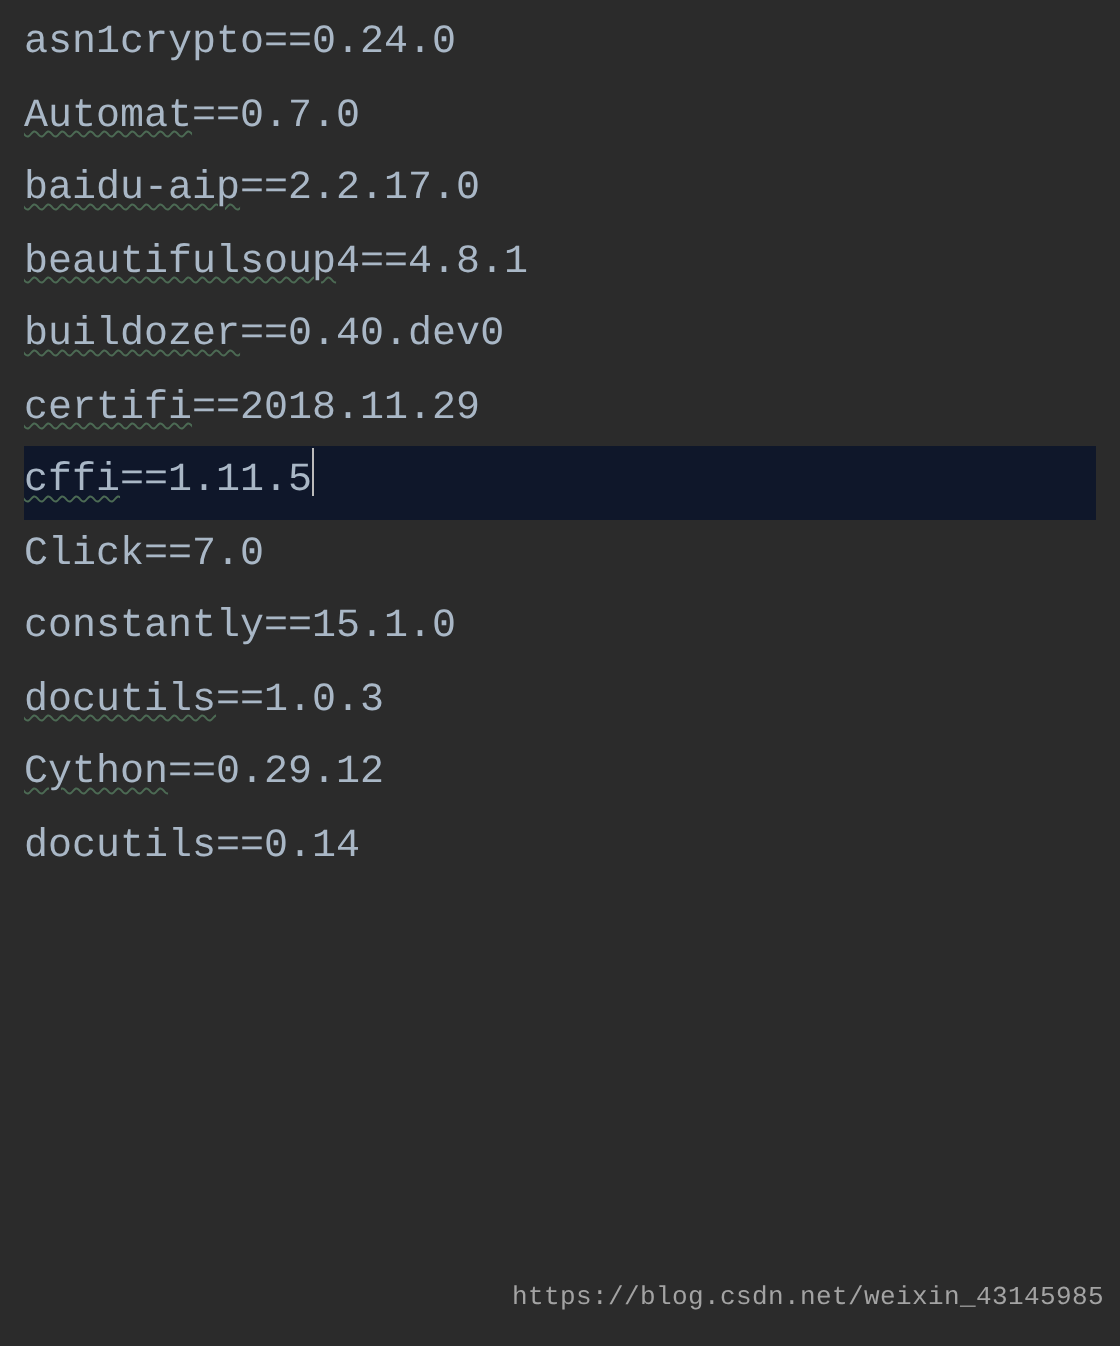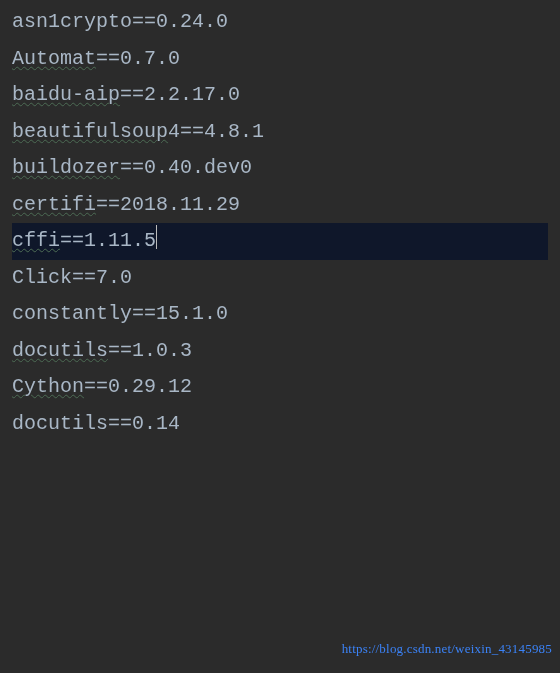--- a/index.html
+++ b/index.html
@@ -42,23 +42,23 @@
     width: 1px;
     height: 24px;
     background: #bbbbbb;
     vertical-align: -3px;
     margin-left: 0;
   }
   .watermark {
     position: absolute;
     right: 8px;
     bottom: 6px;
-    font-family: Liberation Serif, serif;
+    font-family: Liberation Mono, monospace;
     font-size: 13px;
-    color: #3b82f6;
+    color: #a3a3a3;
     letter-spacing: 0.2px;
   }
 </style>
 </head>
 <body>
 
 <div class="editor" id="editor">
   <div class="line"><span>asn1crypto</span><span>==</span><span>0.24.0</span></div>
     <div class="line"><span class="squiggle">Automat</span><span>==</span><span>0.7.0</span></div>
     <div class="line"><span class="squiggle">baidu-aip</span><span>==</span><span>2.2.17.0</span></div>

